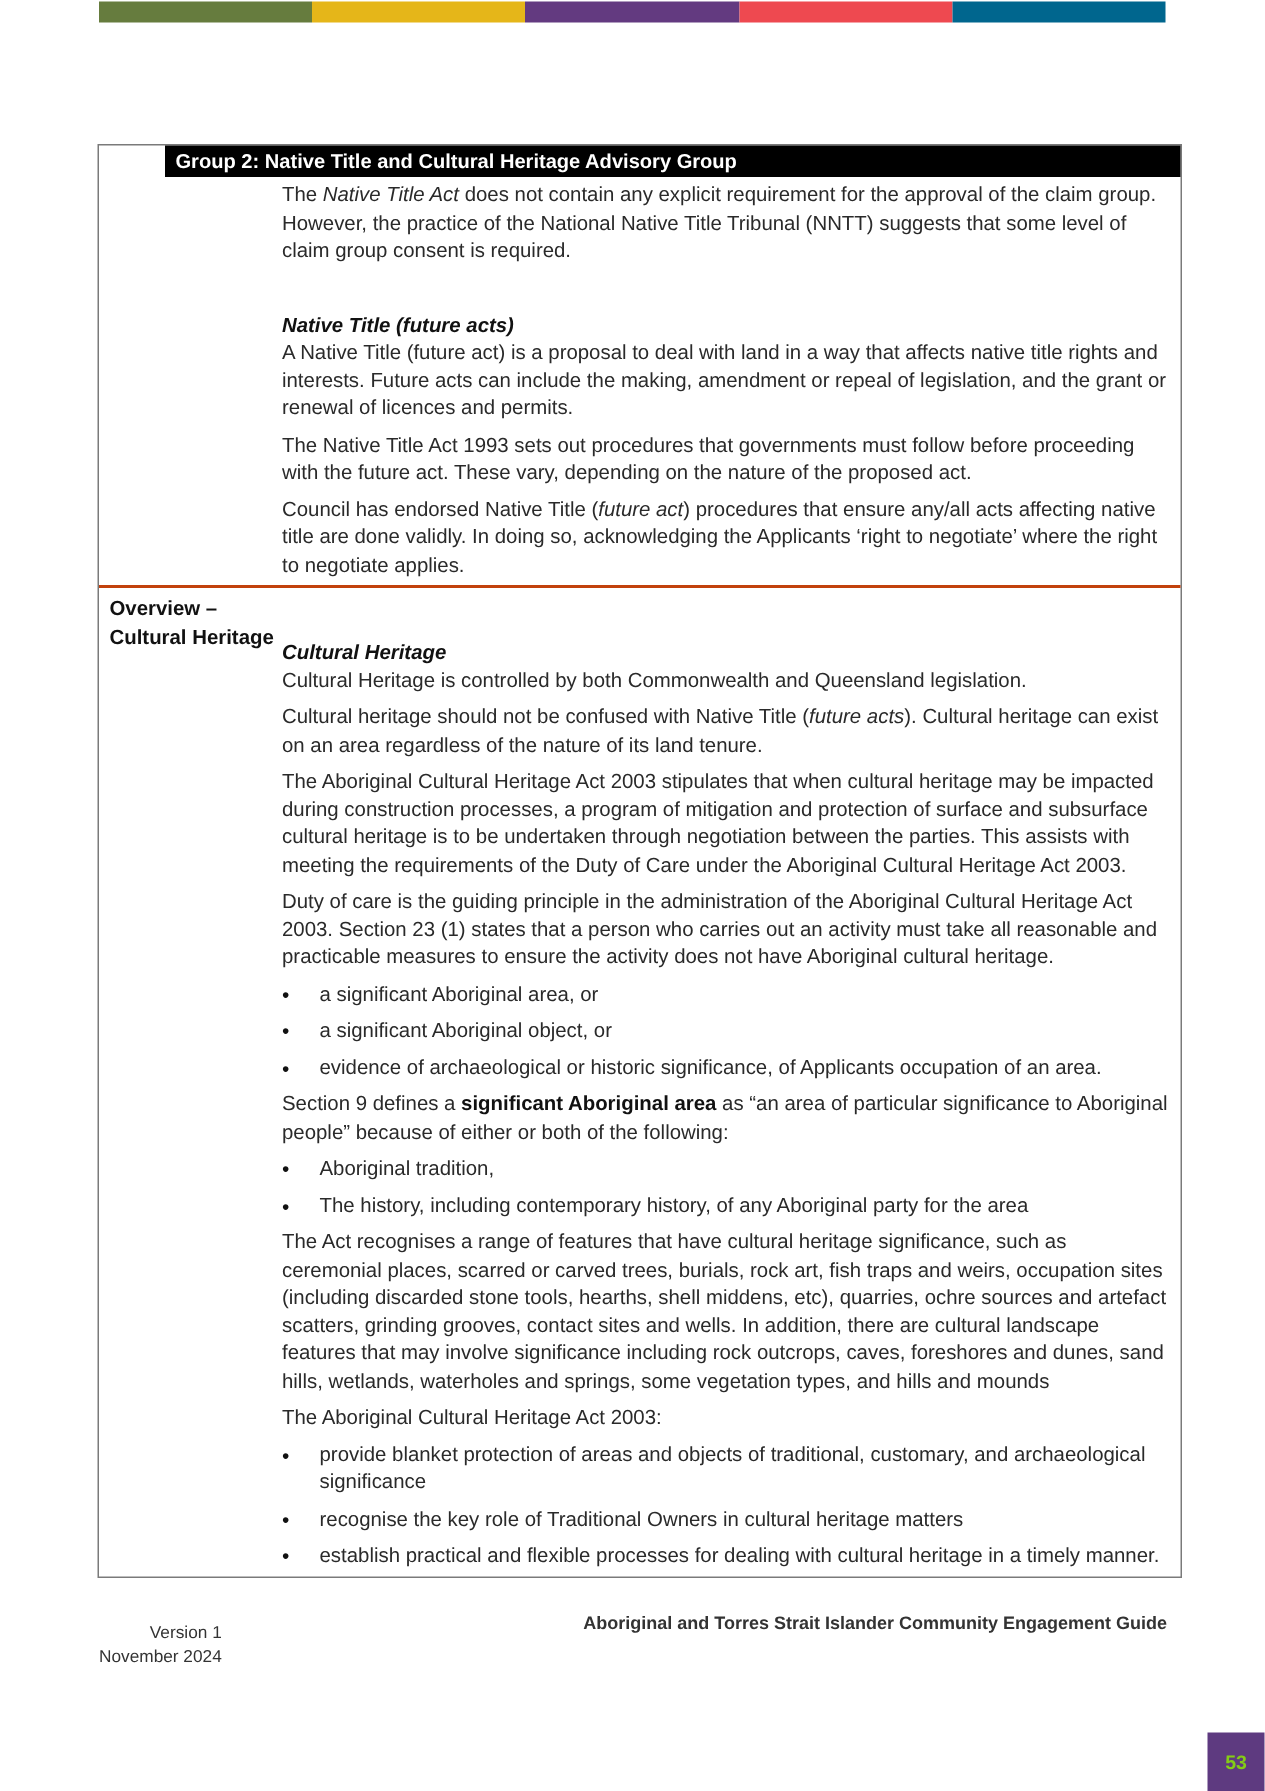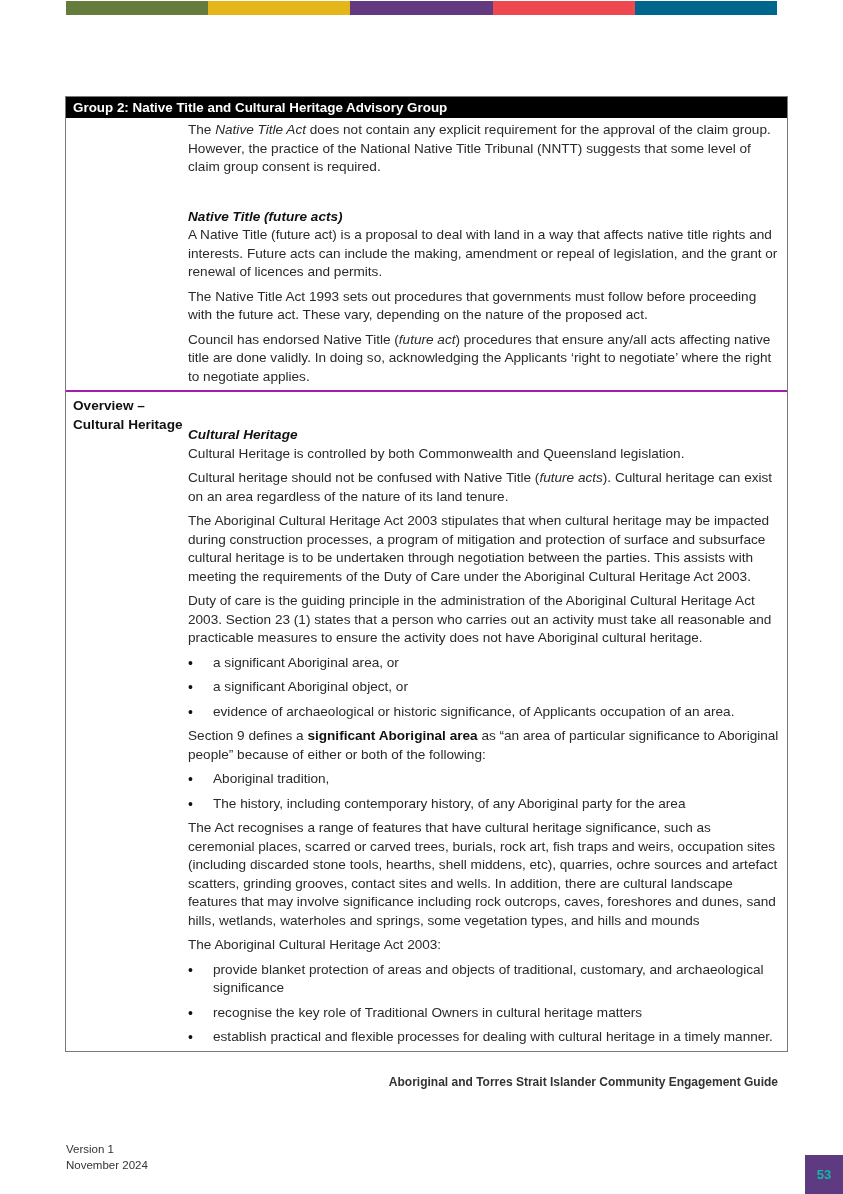--- a/index.html
+++ b/index.html
@@ -10,43 +10,43 @@
   }
   .colorbar { position: absolute; left: 66px; top: 1px; width: 711px; height: 14px; display: flex; }
   .colorbar span { flex: 1; height: 100%; }
 
   .table {
     position: absolute; left: 65px; top: 96px; width: 723px;
     border: 1px solid #7a7a7a; box-sizing: border-box;
   }
   .table-header {
     background: #000; color: #fff; font-weight: bold;
-    font-size: 13.4px; padding: 3px 7px; height: 15px; line-height: 15px;
+    font-size: 13.4px; padding: 3px 7px; height: 15px; line-height: 15px; margin-left: 44px;
   }
   .row { display: flex; }
-  .row + .row { border-top: 2px solid #a21caf; }
+  .row + .row { border-top: 2px solid #c2410c; }
   .row-label {
     width: 115px; padding: 4px 0 0 7px; font-weight: bold; font-size: 13.6px;
     line-height: 19px; color: #111; box-sizing: border-box; flex: 0 0 122px;
   }
   .row-body { flex: 1; padding: 3px 8px 4px 0; font-size: 13.6px; line-height: 18.5px; color: #2a2a2a; }
   .row-body p { margin: 0 0 6px 0; }
   .row-body p:last-child { margin-bottom: 0; }
   .subhead { font-weight: bold; font-style: italic; display: block; color: #111; margin-top: 31px; }
   b.strong { color: #111; }
   ul.bullets { list-style: none; margin: 0 0 6px 0; padding: 0; }
   ul.bullets li { position: relative; padding-left: 25px; margin-bottom: 6px; }
   ul.bullets li::before { content: "\2022"; position: absolute; left: 0; top: 0; font-size: 14px; color: #111; }
 
-  .footer-left { position: absolute; left: 66px; top: 1141px; font-size: 11.5px; line-height: 16px; color: #333; }
+  .footer-left { position: absolute; left: 66px; top: 1081px; font-size: 11.5px; line-height: 16px; color: #333; text-align: right; }
   .footer-right { position: absolute; right: 65px; top: 1074px; font-size: 12px; line-height: 16px; color: #333; font-weight: bold; }
   .page-badge {
     position: absolute; left: 805px; top: 1155px; width: 38px; height: 39px;
     display: flex; align-items: center; justify-content: center;
-    color: #14b8a6; font-weight: bold; font-size: 13px;
+    color: #84cc16; font-weight: bold; font-size: 13px;
   }
 </style>
 </head>
 <body>
 
 <div class="colorbar">
   <span style="background: rgb(102, 124, 62);"></span>
   <span style="background: rgb(229, 182, 25);"></span>
   <span style="background: rgb(99, 58, 128);"></span>
   <span style="background: rgb(238, 73, 80);"></span>

